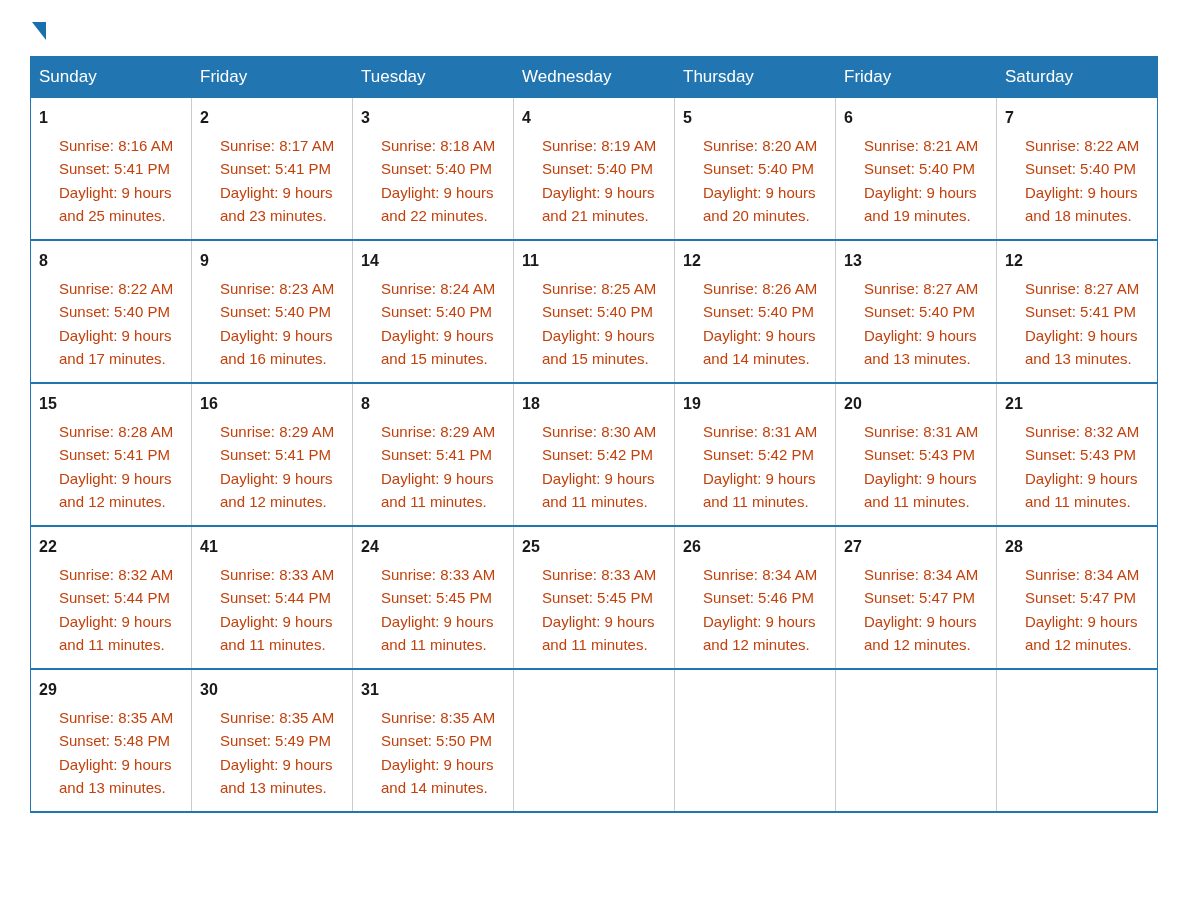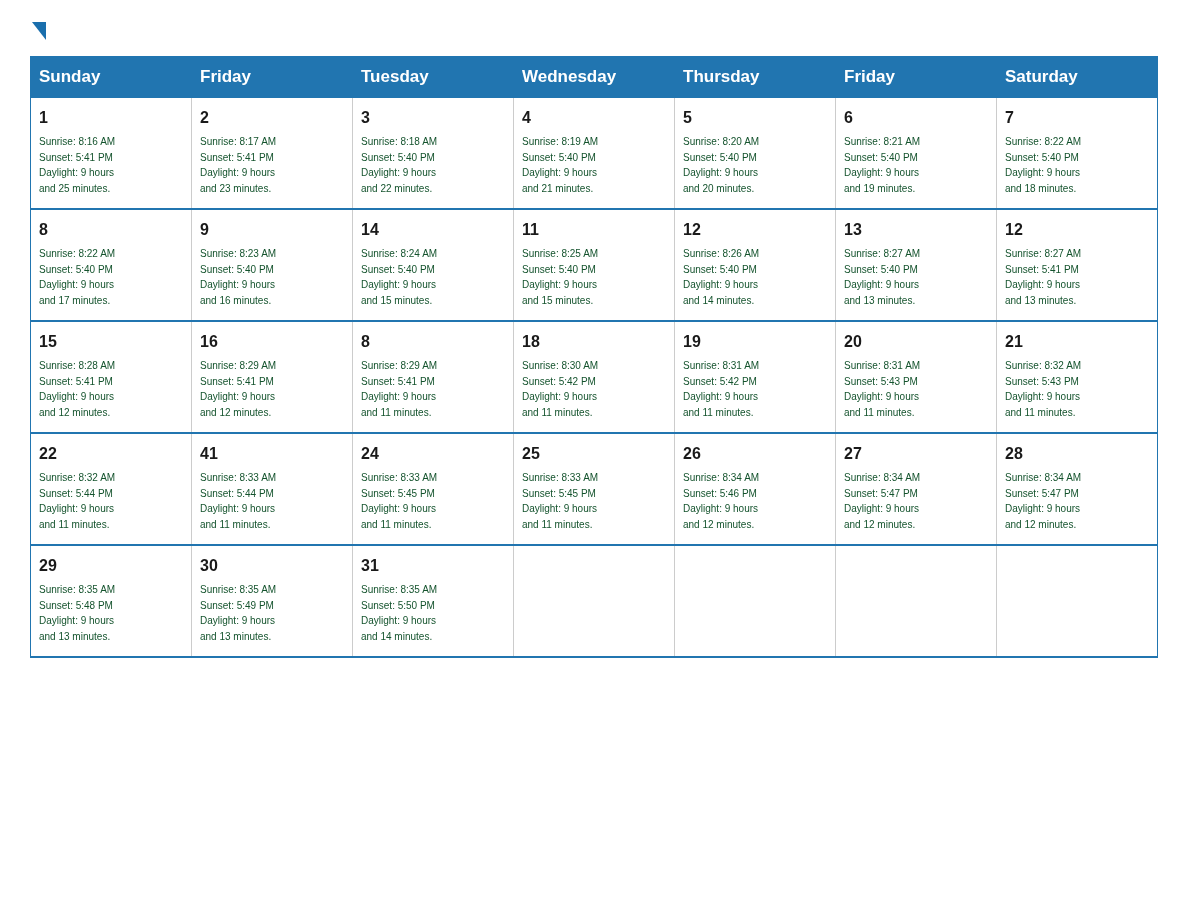--- a/index.html
+++ b/index.html
@@ -61,21 +61,21 @@
     }
     table {
       width: 100%;
       border-collapse: collapse;
       table-layout: fixed;
     }
     thead tr th {
       background: #2175b0;
       color: #fff;
       font-size: 17px;
-      font-weight: bold;
+      font-weight: normal;
       padding: 10px 8px;
       border: 1px solid #2175b0;
       text-align: left;
     }
     tbody tr {
       border-bottom: 2px solid #2175b0;
     }
     tbody tr td {
       vertical-align: top;
       padding: 8px 8px 12px 8px;
@@ -92,23 +92,24 @@
       border-right: 1px solid #2175b0;
     }
     .day-number {
       font-size: 16px;
       font-weight: bold;
       color: #1a1a1a;
       display: block;
       margin-bottom: 4px;
     }
     .day-info {
-      font-size: 10px;
-      color: #14532d;
+      font-size: 15px;
+      color: #c2410c;
       line-height: 1.55;
+      margin-left: 20px;
     }
     .empty-cell {
       background: #fff;
     }
   </style>
 </head>
 <body>
 
 <div class="header">
   <div class="logo">

